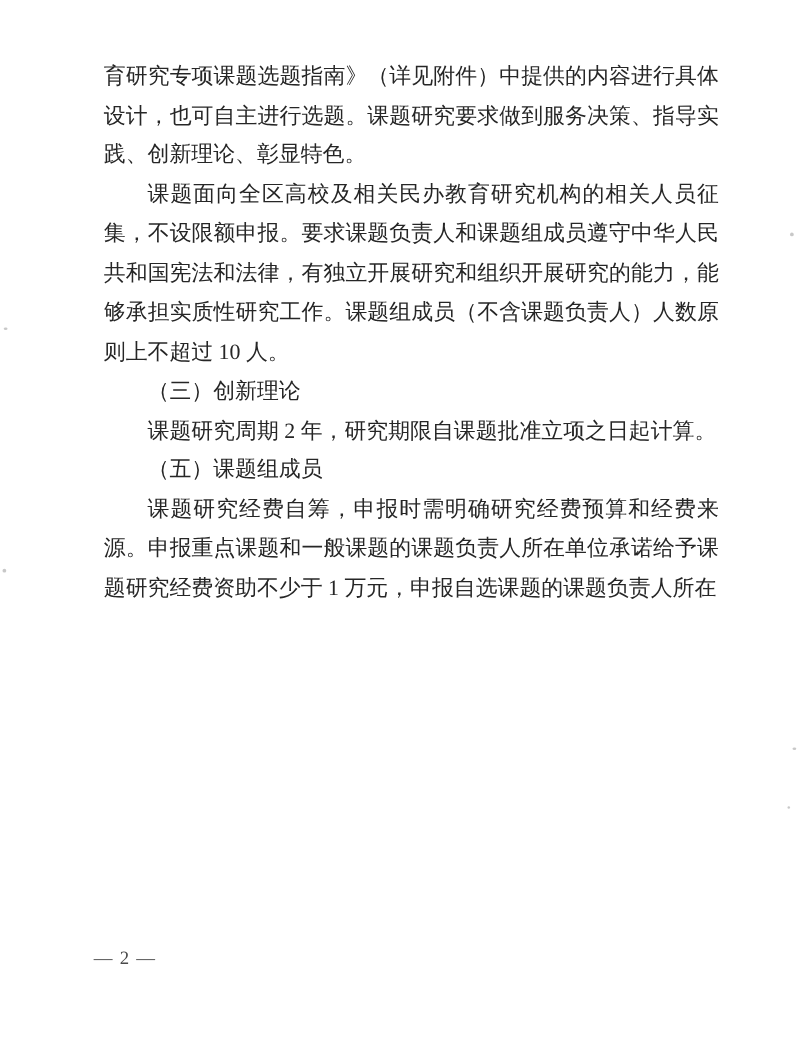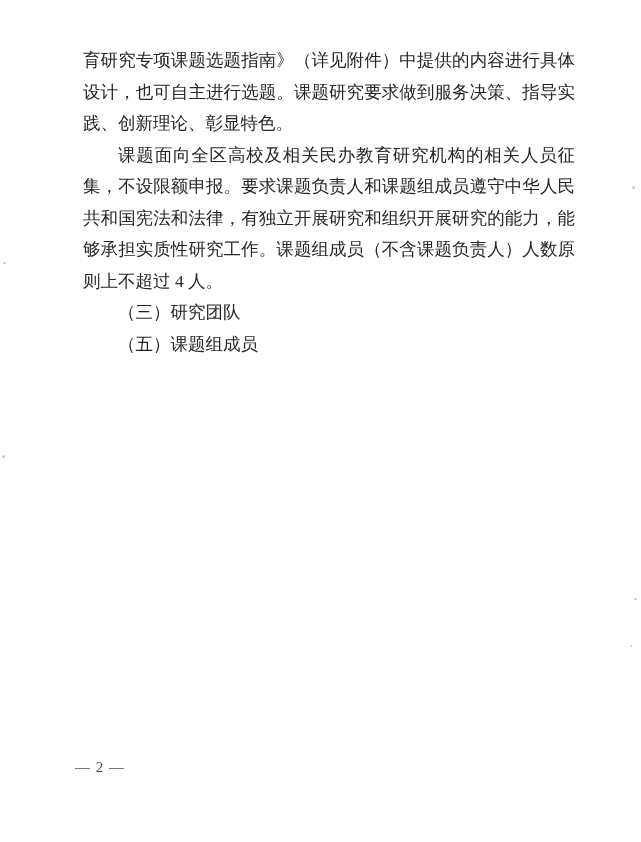--- a/index.html
+++ b/index.html
@@ -55,23 +55,25 @@
   .s3 { left: 2px;   top: 455px; width: 3px; height: 3px; }
   .s4 { left: 634px; top: 598px; width: 3px; height: 2px; }
   .s5 { left: 630px; top: 645px; width: 2px; height: 2px; }
 </style>
 </head>
 <body>
 
 <div class="page" style="background: rgb(255, 255, 255); border-radius: 15px;">
   <main class="doc" style="color: rgb(38, 38, 38);">
       <p class="blk continuation">育研究专项课题选题指南》（详见附件）中提供的内容进行具体设计，也可自主进行选题。课题研究要求做到服务决策、指导实践、创新理论、彰显特色。</p>
-      <p class="blk paragraph">课题面向全区高校及相关民办教育研究机构的相关人员征集，不设限额申报。要求课题负责人和课题组成员遵守中华人民共和国宪法和法律，有独立开展研究和组织开展研究的能力，能够承担实质性研究工作。课题组成员（不含课题负责人）人数原则上不超过 4 人。</p>
-      <p class="blk heading">（三）研究团队</p>
+      <p class="blk paragraph">课题面向全区高校及相关民办教育研究机构的相关人员征集，不设限额申报。要求课题负责人和课题组成员遵守中华人民共和国宪法和法律，有独立开展研究和组织开展研究的能力，能够承担实质性研究工作。课题组成员（不含课题负责人）人数原则上不超过 10 人。</p>
+      <p class="blk heading">（三）创新理论</p>
+      <p class="blk paragraph">课题研究周期 2 年，研究期限自课题批准立项之日起计算。</p>
       <p class="blk heading">（五）课题组成员</p>
+      <p class="blk paragraph">课题研究经费自筹，申报时需明确研究经费预算和经费来源。申报重点课题和一般课题的课题负责人所在单位承诺给予课题研究经费资助不少于 1 万元，申报自选课题的课题负责人所在</p>
     </main>
   <div class="footer" style="color: rgb(74, 74, 74);">— 2 —</div>
   <span class="speck s1"></span>
   <span class="speck s2"></span>
   <span class="speck s3"></span>
   <span class="speck s4"></span>
   <span class="speck s5"></span>
 </div>
 
 </body></html>

